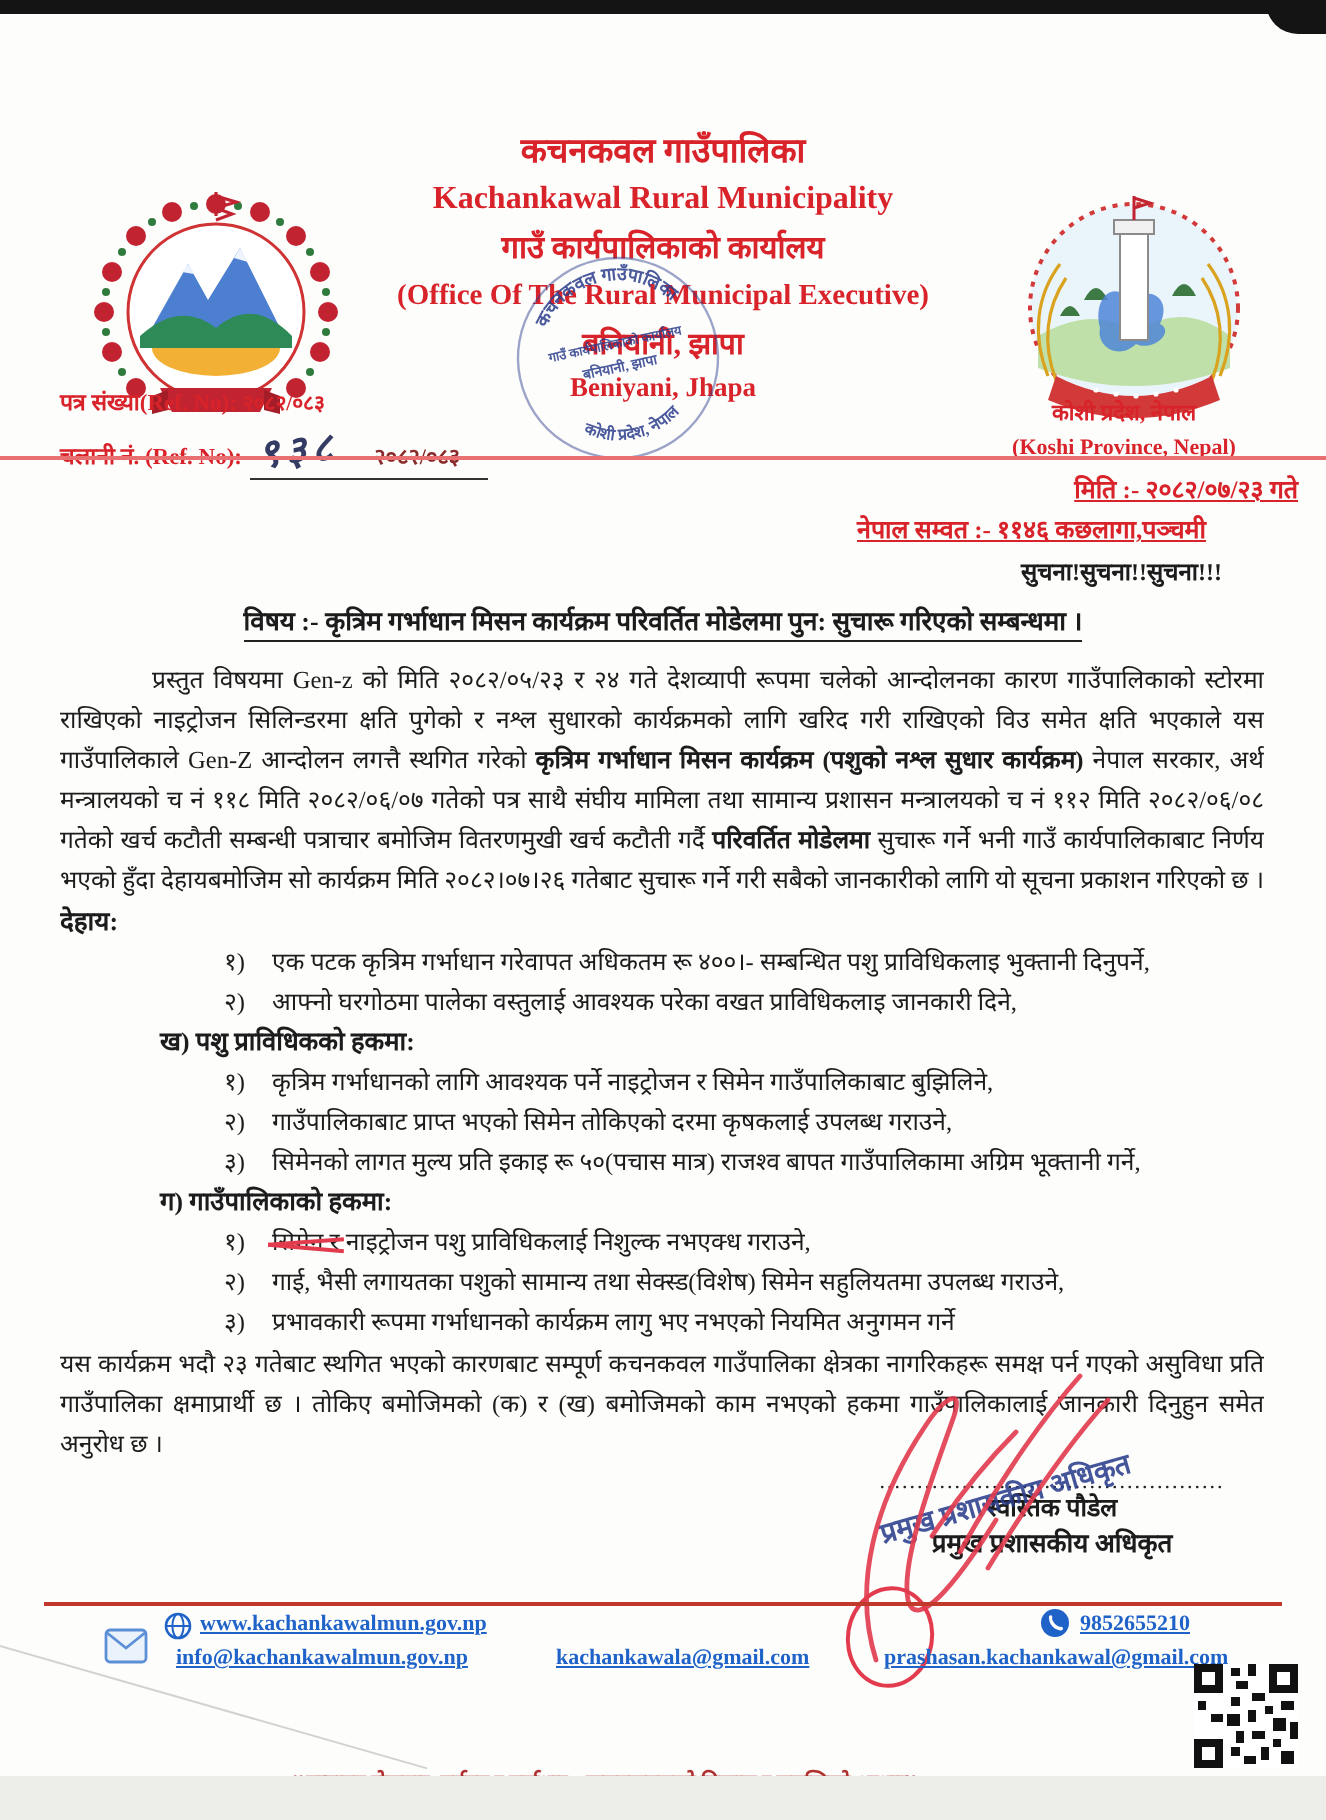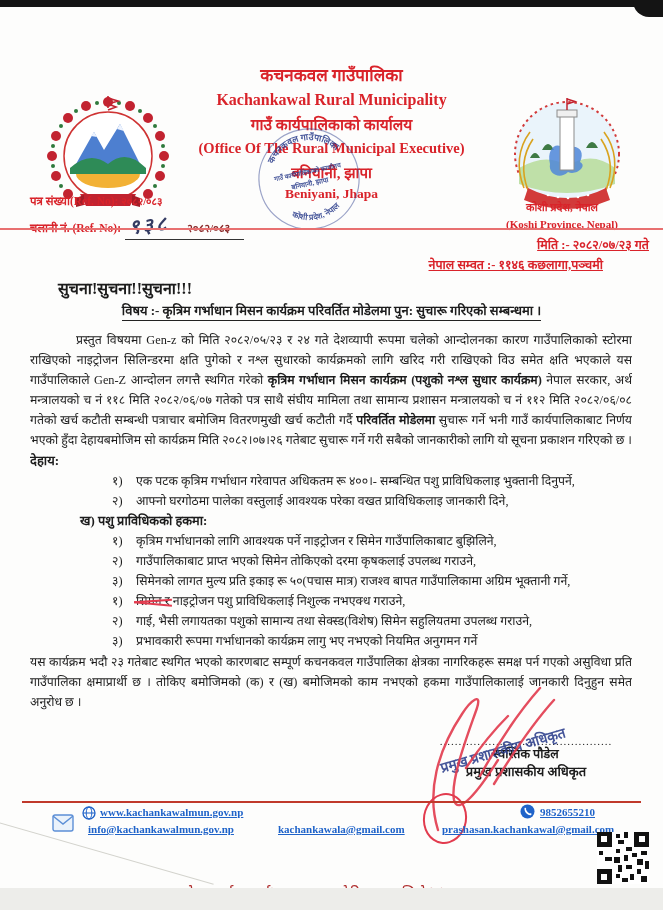--- a/index.html
+++ b/index.html
@@ -14,21 +14,21 @@
   .refs{position:absolute;left:30px;top:193px;font-size:11.5px;font-weight:bold;}
   .refs .row{margin-bottom:3px;}
   .refs .lbl{color:#d9232a;}
   .chalani-grp{display:inline-block;border-bottom:1.5px solid #333;padding:0 14px 1px 4px;}
   .handnum{display:inline-block;font-size:20px;color:#343c63;font-style:italic;transform:rotate(-6deg);letter-spacing:3px;font-family:"DejaVu Serif",serif;}
   .chyear{color:#8b2a2a;margin-left:18px;font-size:11px;}
   .province{position:absolute;right:16px;top:199px;width:170px;text-align:center;font-size:11px;font-weight:bold;color:#d9232a;line-height:1.5;}
   .divider{position:absolute;left:0;right:0;top:228px;height:2px;background:#e87070;}
   .miti{position:absolute;right:14px;top:236px;font-size:12.5px;font-weight:bold;color:#d9232a;text-decoration:underline;}
   .sambat{position:absolute;right:60px;top:256px;font-size:12.5px;font-weight:bold;color:#d9232a;text-decoration:underline;}
-  .notices{position:absolute;left:58px;right:52px;top:277px;display:flex;justify-content:flex-start;font-size:16px;font-weight:bold;}
+  .notices{position:absolute;left:58px;right:52px;top:277px;display:flex;justify-content:flex-end;font-size:12px;font-weight:bold;}
   .subject{position:absolute;left:0;right:0;top:301px;text-align:center;font-size:13px;font-weight:bold;}
   .subject span{border-bottom:1.5px solid #222;padding-bottom:2px;}
   .flow{position:absolute;left:30px;right:31px;top:330px;height:460px;overflow:hidden;
         font-size:12.3px;line-height:20px;text-align:justify;}
   .p1{text-indent:46px;}
   .b{font-weight:bold;}
   .dehaya{font-weight:bold;font-size:13px;margin-top:1px;}
   .sec-h{font-weight:bold;font-size:12.8px;margin-left:50px;}
   .item{display:flex;margin-left:82px;}
   .item .num{flex:0 0 24px;}
@@ -194,20 +194,21 @@
       </div>
     <div class="item">
         <span class="num">२)</span>
         <span class="itx">गाउँपालिकाबाट प्राप्त भएको सिमेन तोकिएको दरमा कृषकलाई उपलब्ध गराउने,</span>
       </div>
     <div class="item">
         <span class="num">३)</span>
         <span class="itx">सिमेनको लागत मुल्य प्रति इकाइ रू ५०(पचास मात्र) राजश्व बापत गाउँपालिकामा अग्रिम भूक्तानी गर्ने,</span>
       </div>
 
+    <div class="sec-h">ग) गाउँपालिकाको हकमा:</div>
     <div class="item">
         <span class="num">१)</span>
         <span class="itx"><span class="struck">सिमेन र</span><span> नाइट्रोजन पशु प्राविधिकलाई निशुल्क नभएक्ध गराउने,</span></span>
       </div>
     <div class="item">
         <span class="num">२)</span>
         <span class="itx">गाई, भैसी लगायतका पशुको सामान्य तथा सेक्स्ड(विशेष) सिमेन सहुलियतमा उपलब्ध गराउने,</span>
       </div>
     <div class="item">
         <span class="num">३)</span>

